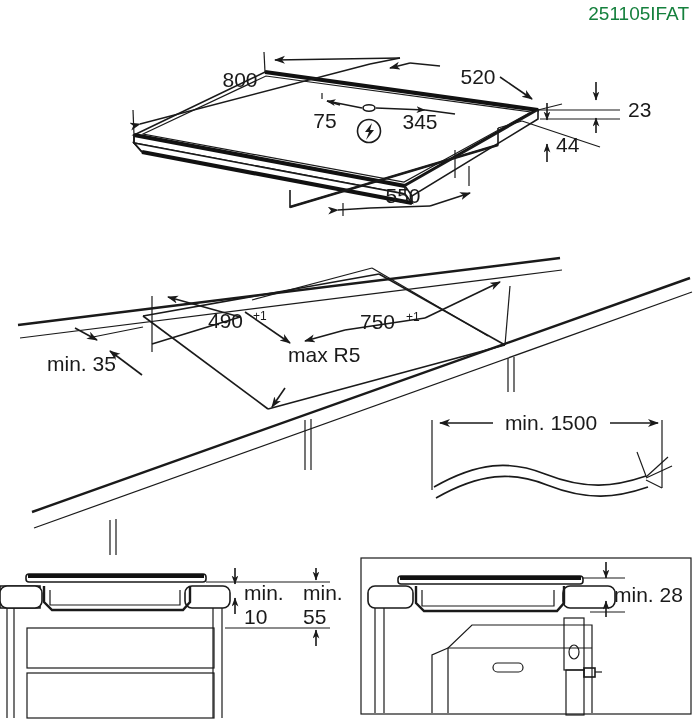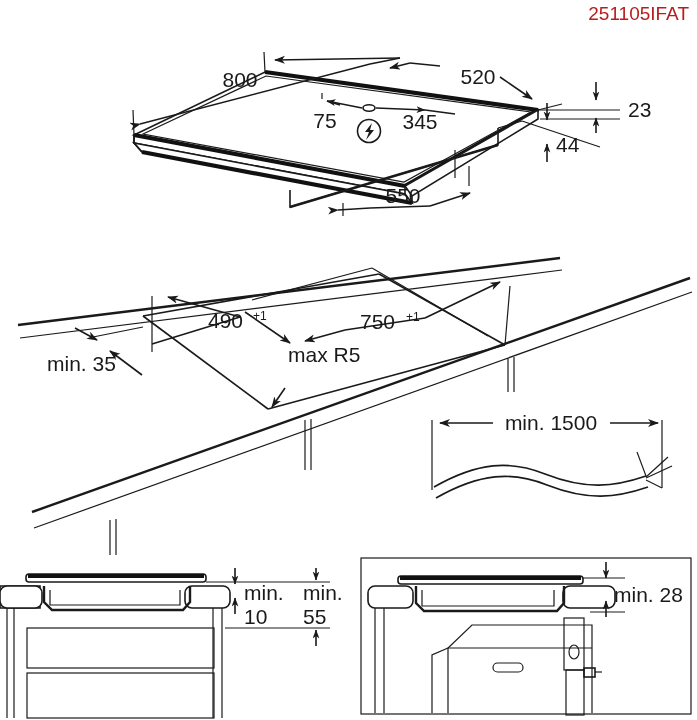--- a/index.html
+++ b/index.html
@@ -24,21 +24,21 @@
   }
   #sheet svg {
     display: block;
   }
   .doc-code {
     position: absolute;
     right: 8px;
     top: 3px;
     font-size: 19px;
     letter-spacing: 0px;
-    color: #b91c1c;
+    color: #15803d;
     white-space: nowrap;
   }
   text {
     font-family: "Liberation Sans", sans-serif;
     fill: #1a1a1a;
   }
   .dim {
     font-size: 21px;
   }
   .tol {

